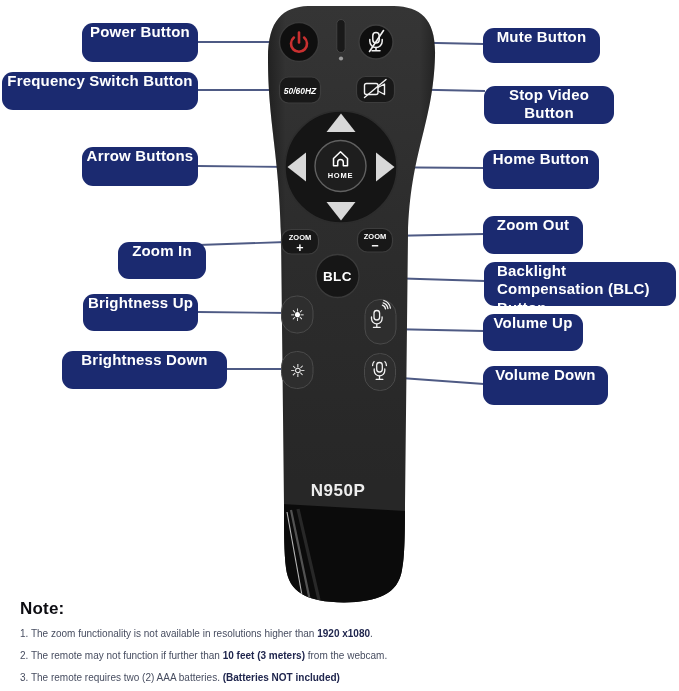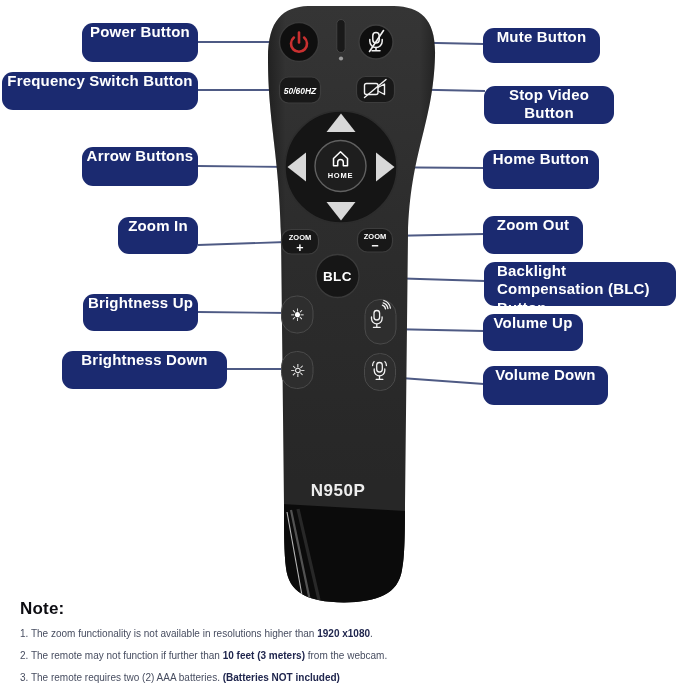--- a/index.html
+++ b/index.html
@@ -194,21 +194,21 @@
 
   <div class="callout" style="left:82px;top:23px;width:116px;height:39px">
     <span>Power Button</span>
   </div>
   <div class="callout" style="left:82px;top:147px;width:116px;height:39px">
     <span>Arrow Buttons</span>
   </div>
   <div class="callout" style="left:2px;top:72px;width:196px;height:38px">
     <span>Frequency Switch Button</span>
   </div>
-  <div class="callout" style="left:118px;top:217px;width:80px;height:37px">
+  <div class="callout" style="left:118px;top:242px;width:88px;height:37px">
     <span>Zoom In</span>
   </div>
   <div class="callout" style="left:83px;top:294px;width:115px;height:37px">
     <span>Brightness Up</span>
   </div>
   <div class="callout" style="left:62px;top:351px;width:165px;height:38px">
     <span>Brightness Down</span>
   </div>
 
   <div class="callout" style="left:483px;top:28px;width:117px;height:35px">

